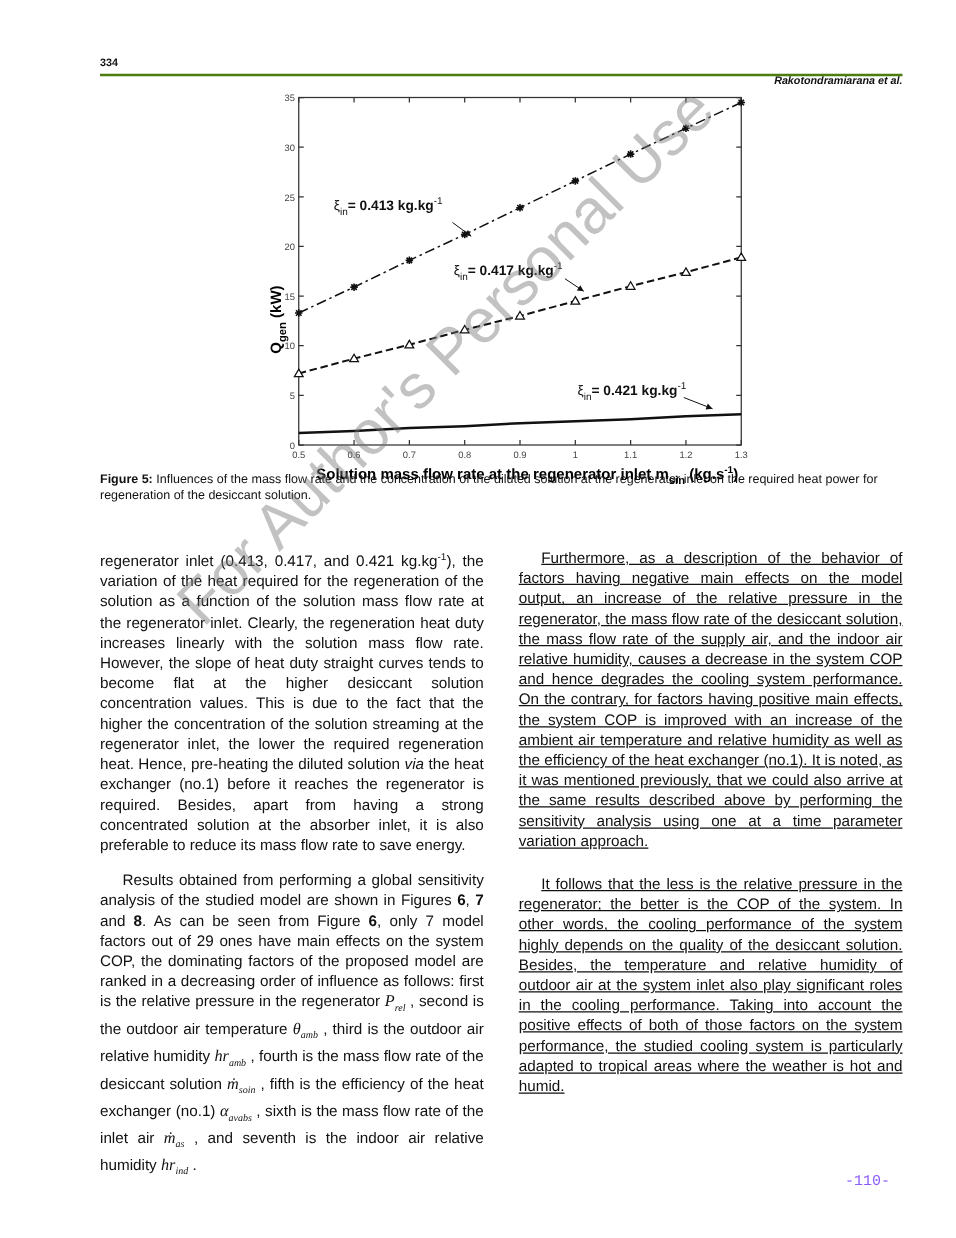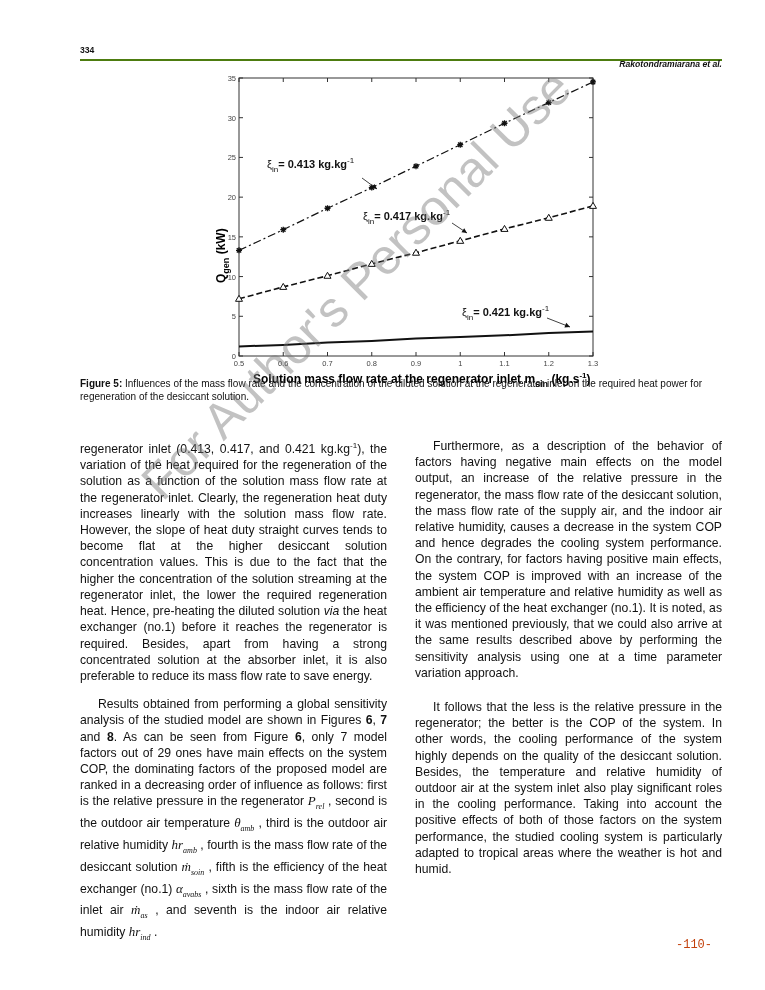--- a/index.html
+++ b/index.html
@@ -9,24 +9,24 @@
   .header .jt { position:absolute; left:26px; top:0; }
   .header .au { position:absolute; right:0; top:14px; }
   .chart { position:absolute; left:200px; top:68px; width:420px; height:325px; }
   .caption { position:absolute; left:80px; top:377px; width:643px; font-size:10px; line-height:13px; }
   .caption b { font-weight:bold; }
   .col { position:absolute; top:438px; width:307px; font-size:12.2px; line-height:16.2px; text-align:justify; }
   .col p { margin:0; }
   .col p + p { margin-top:12px; }
   .col .ind { text-indent:18px; }
   .colL { left:80px; }
-  .colR { left:415px; }
+  .colR { left:415px;text-decoration:underline; }
   .math { font-family:"Liberation Serif", serif; font-style:italic; font-size:13px; }
   .math sub { font-size:8px; }
-  .pagenum { position:absolute; left:676px; top:938px; font-family:"Liberation Mono", monospace; font-size:12px; color:#c2410c; }
+  .pagenum { position:absolute; left:676px; top:938px; font-family:"Liberation Mono", monospace; font-size:12px; color:#8b5cf6; }
   .watermark { position:absolute; left:130px; top:470px; font-size:50px; color:rgba(120,120,120,0.45); transform:rotate(-45deg); transform-origin:left top; white-space:nowrap; pointer-events:none; -webkit-text-stroke:0; }
   svg text { font-family:"Liberation Sans", sans-serif; }
 </style>
 </head>
 <body>
 
 <div class="header">
   <span class="pg">334</span>
   <span class="au">Rakotondramiarana et al.</span>
 </div>

